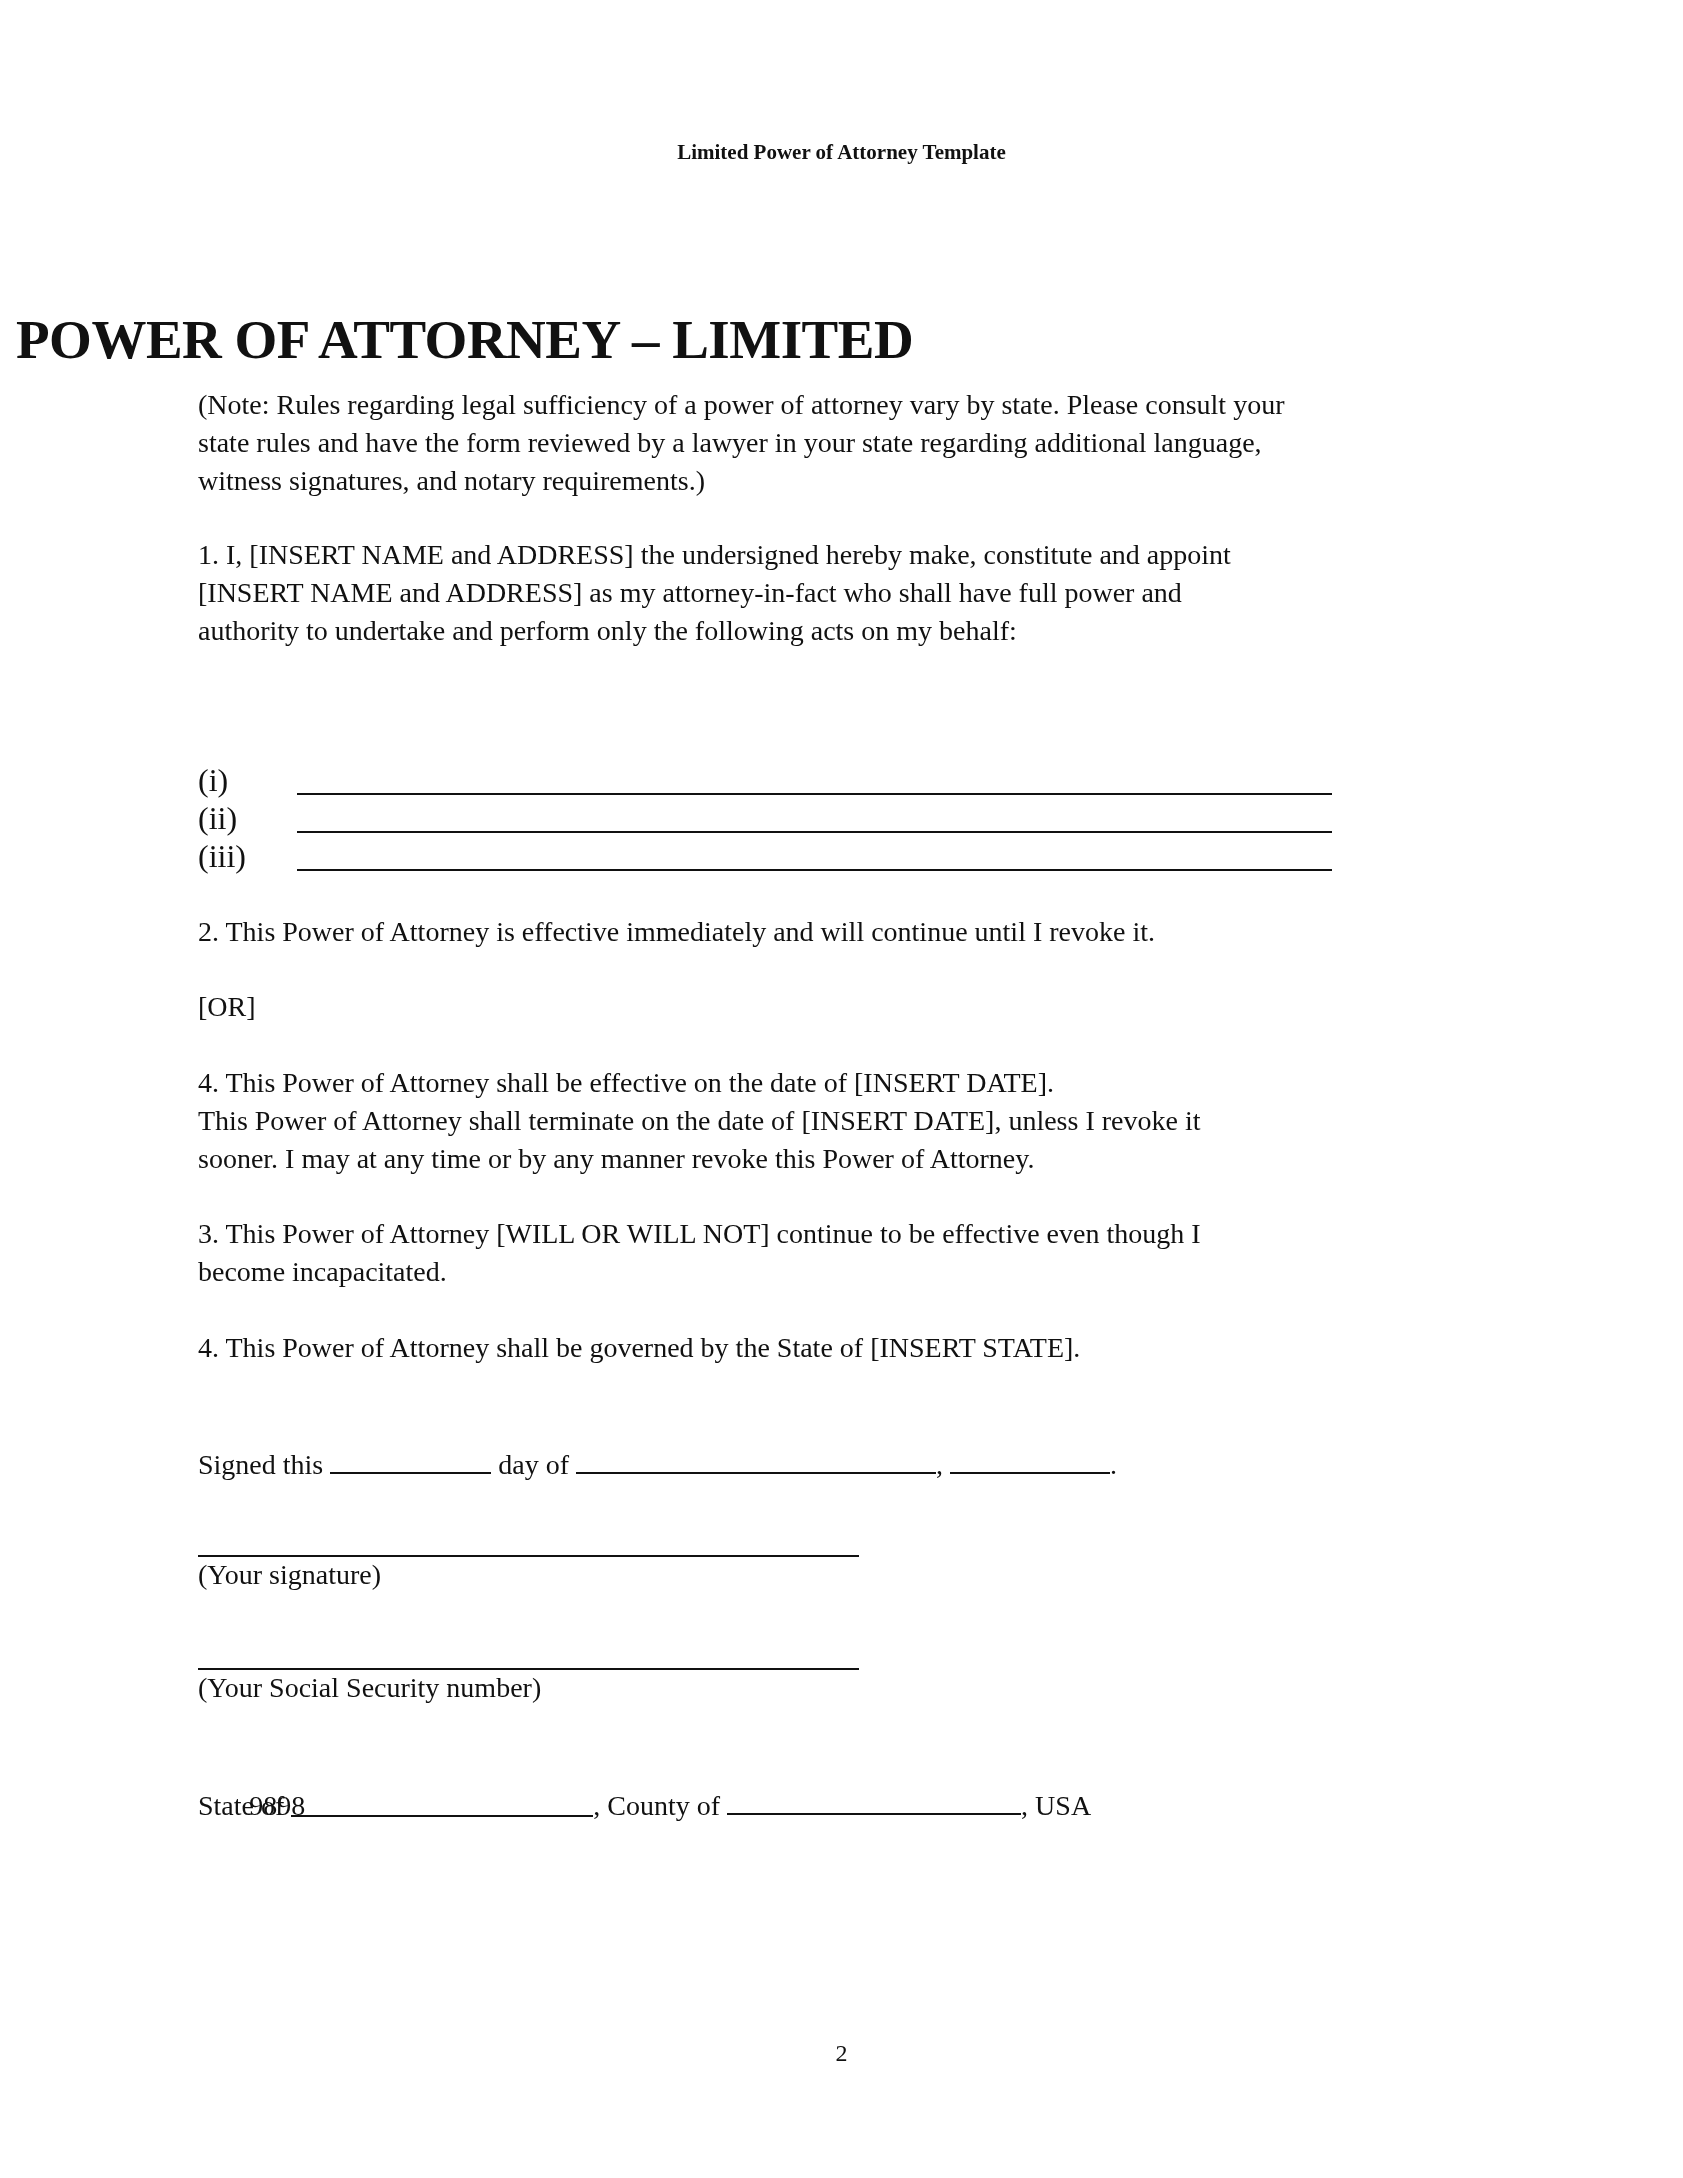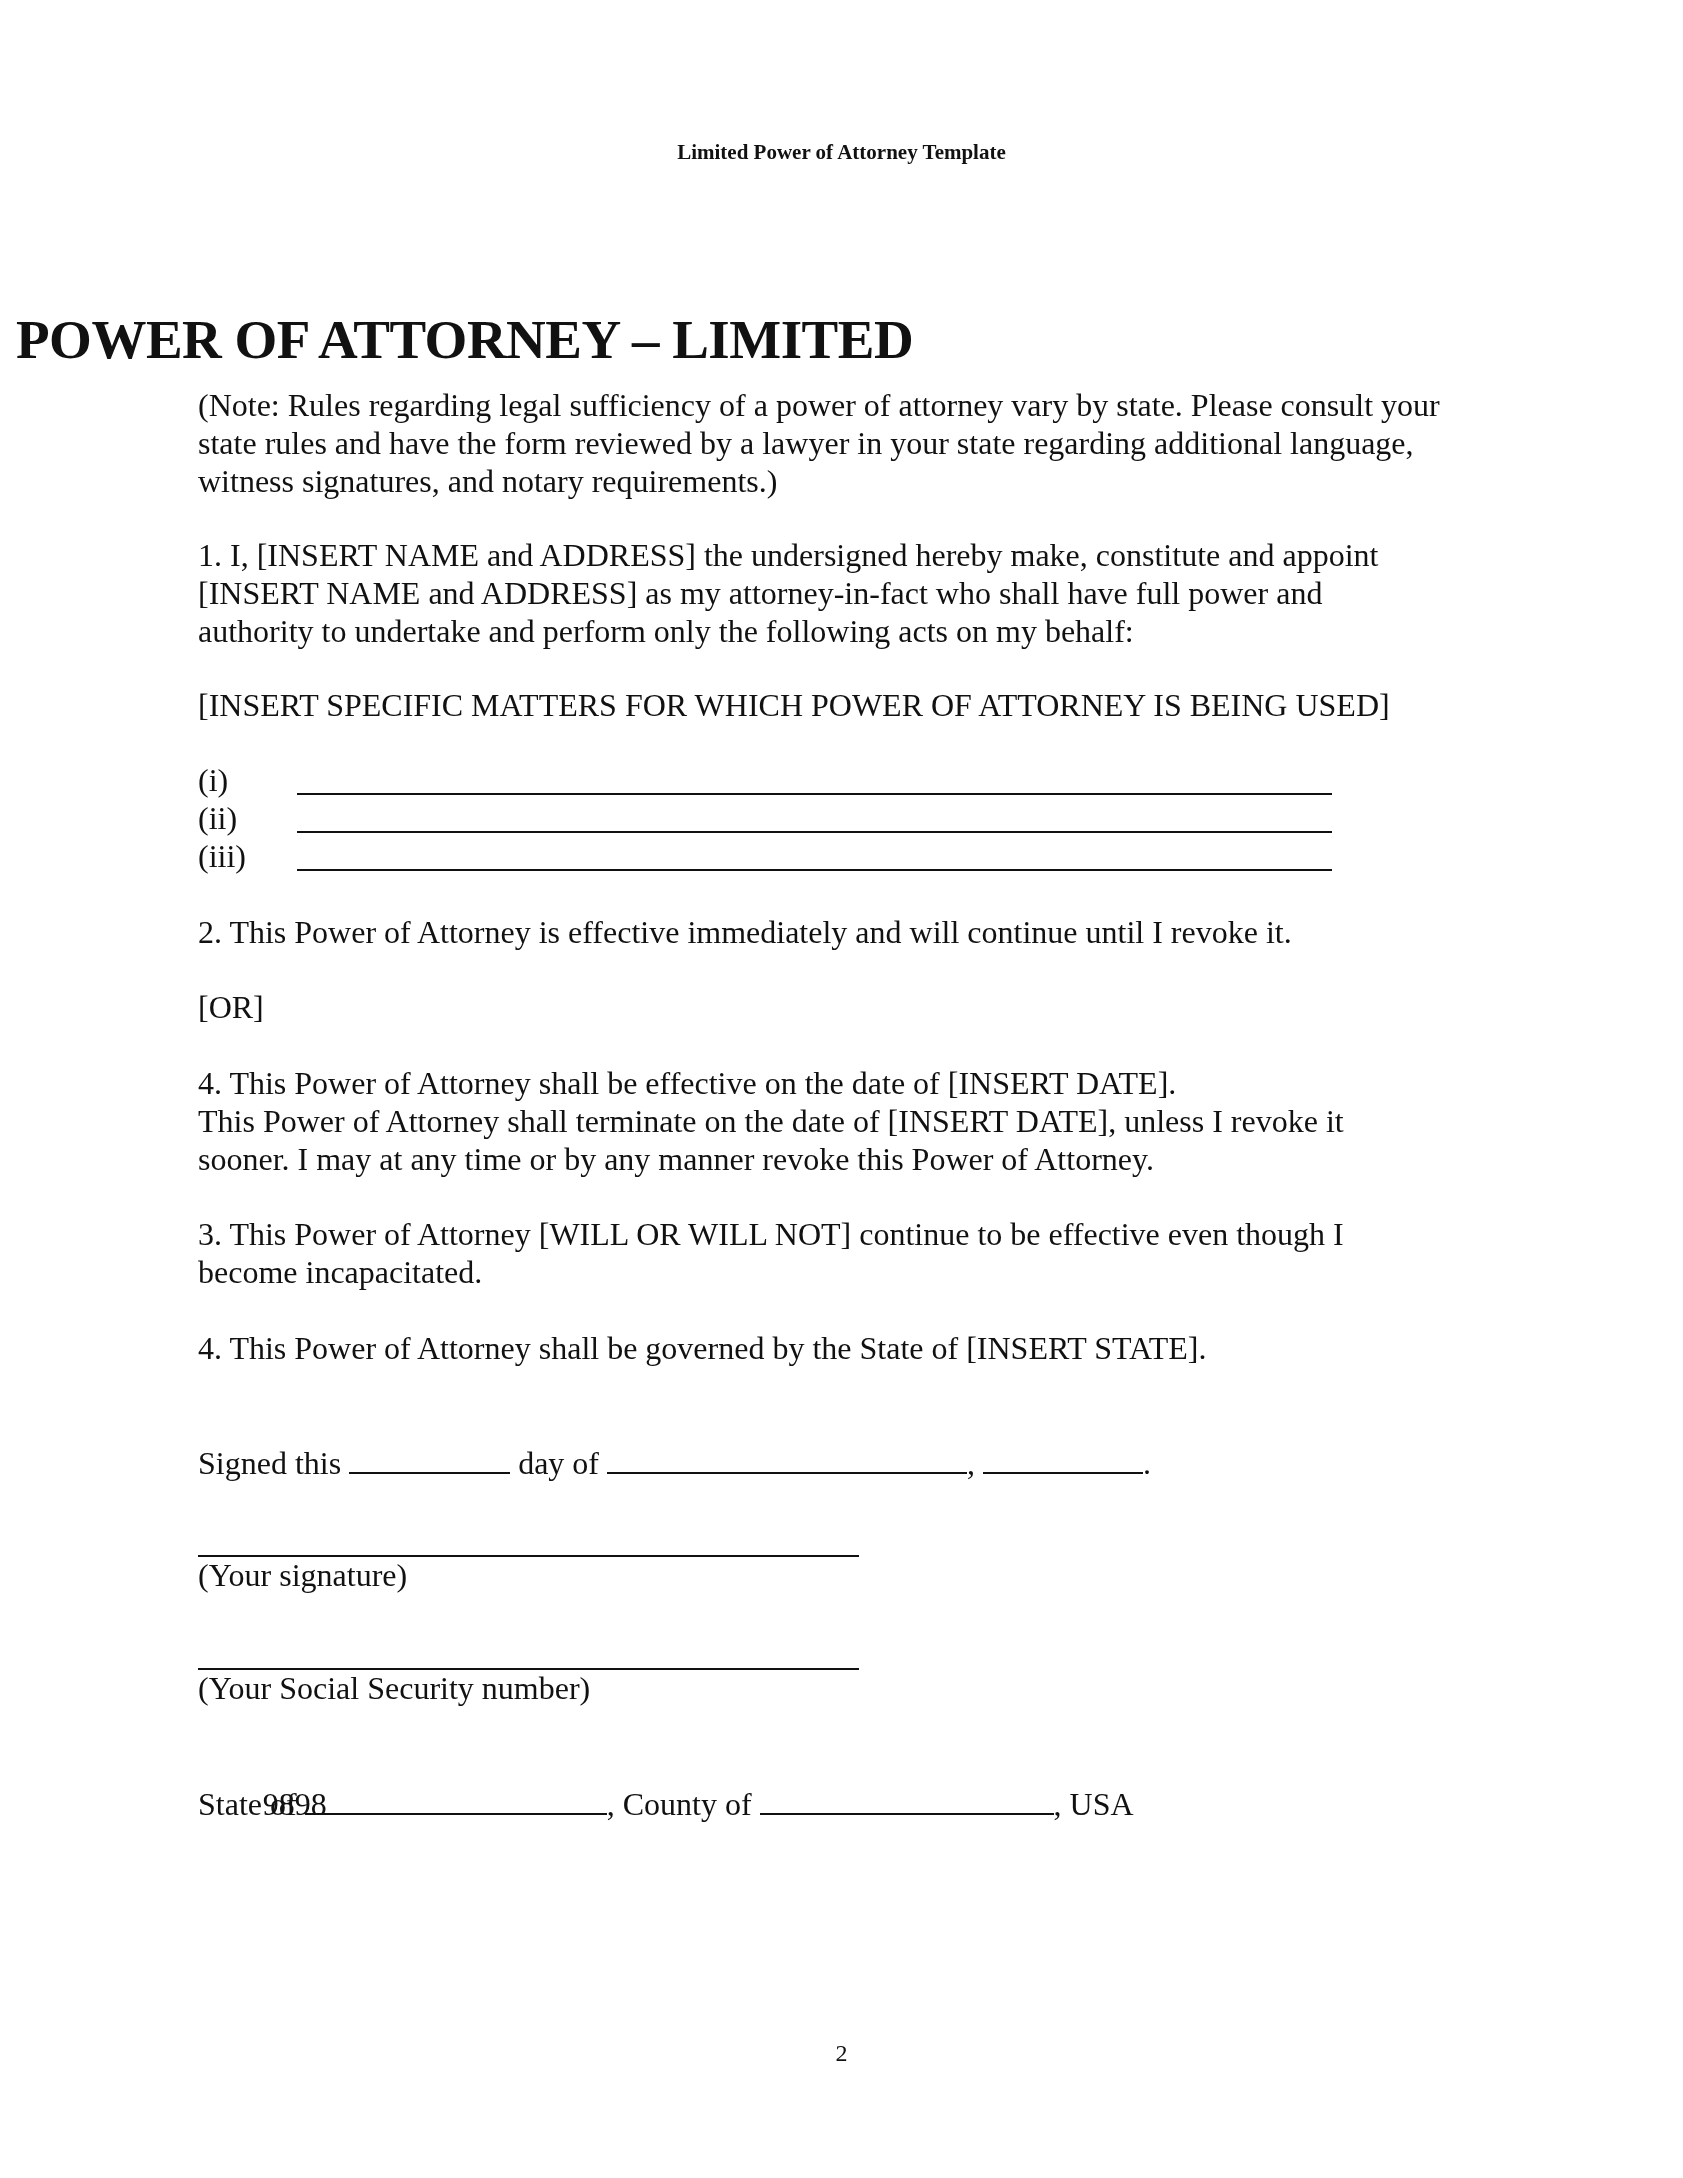--- a/index.html
+++ b/index.html
@@ -3,21 +3,21 @@
 <meta charset="utf-8">
 <style>
   html, body { margin: 0; padding: 0; background: #ffffff; }
   body { width: 1683px; height: 2178px; position: relative; overflow: hidden;
          font-family: "Liberation Serif", "DejaVu Serif", serif; color: #111111; }
   .page { position: absolute; left: 0; top: 0; width: 1683px; height: 2178px; background: #fff; }
   .header { position: absolute; top: 99px; left: 0; width: 1683px; text-align: center;
             font-size: 21px; font-weight: bold; line-height: 26px; margin-top: 40px; }
   .title { position: absolute; top: 308px; left: 0; width: 1461px; text-align: left;
            font-size: 55px; font-weight: bold; line-height: 63px; letter-spacing: -0.5px; margin-left: 16px; }
-  .body-text { position: absolute; left: 198px; width: 1327px; font-size: 32px; line-height: 38px; }
+  .body-text { position: absolute; left: 198px; width: 1327px; font-size: 28px; line-height: 38px; }
   .line { display: block; white-space: nowrap; height: 38px; }
   .item-row { position: absolute; left: 198px; font-size: 32px; line-height: 38px; height: 38px; white-space: nowrap; }
   .item-label { display: inline-block; width: 99px; }
   .item-blank { position: absolute; left: 99px; top: 32px; width: 1035px; border-bottom: 2.5px solid #111; }
   .blank { display: inline-block; border-bottom: 2.5px solid #111; height: 30px; vertical-align: baseline; position: relative; top: 0; }
   .sig-line { position: absolute; left: 198px; width: 661px; border-bottom: 2.5px solid #111; }
   .page-number { position: absolute; top: 2039px; left: 0; width: 1683px; text-align: center; font-size: 24px; line-height: 28px; }
 </style>
 </head>
 <body>
@@ -33,23 +33,20 @@
     <span class="line">state rules and have the form reviewed by a lawyer in your state regarding additional language,</span>
     <span class="line">witness signatures, and notary requirements.)</span>
   </div>
 
   <div class="body-text" style="top:536px;">
     <span class="line">1. I, [INSERT NAME and ADDRESS] the undersigned hereby make, constitute and appoint</span>
     <span class="line">[INSERT NAME and ADDRESS] as my attorney-in-fact who shall have full power and</span>
     <span class="line">authority to undertake and perform only the following acts on my behalf:</span>
   </div>
 
-  <div class="body-text" style="top:686px;">
-    <span class="line">[INSERT SPECIFIC MATTERS FOR WHICH POWER OF ATTORNEY IS BEING USED]</span>
-  </div>
 
   <div class="item-row" style="top:761px;">
     <span class="item-label">(i)</span>
     <span class="item-blank"></span>
   </div>
   <div class="item-row" style="top:799px;">
     <span class="item-label">(ii)</span>
     <span class="item-blank"></span>
   </div>
   <div class="item-row" style="top:837px;">

